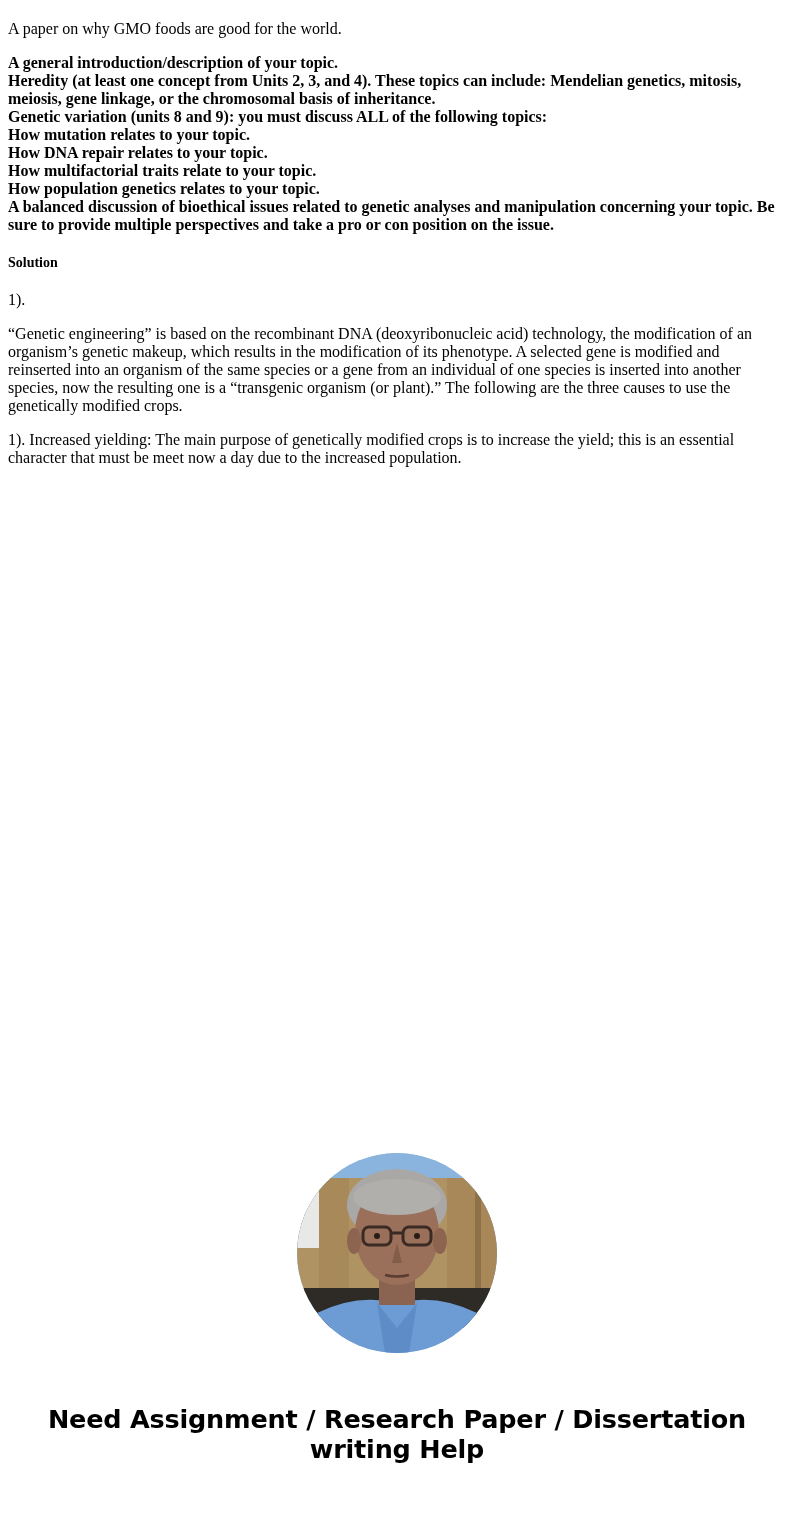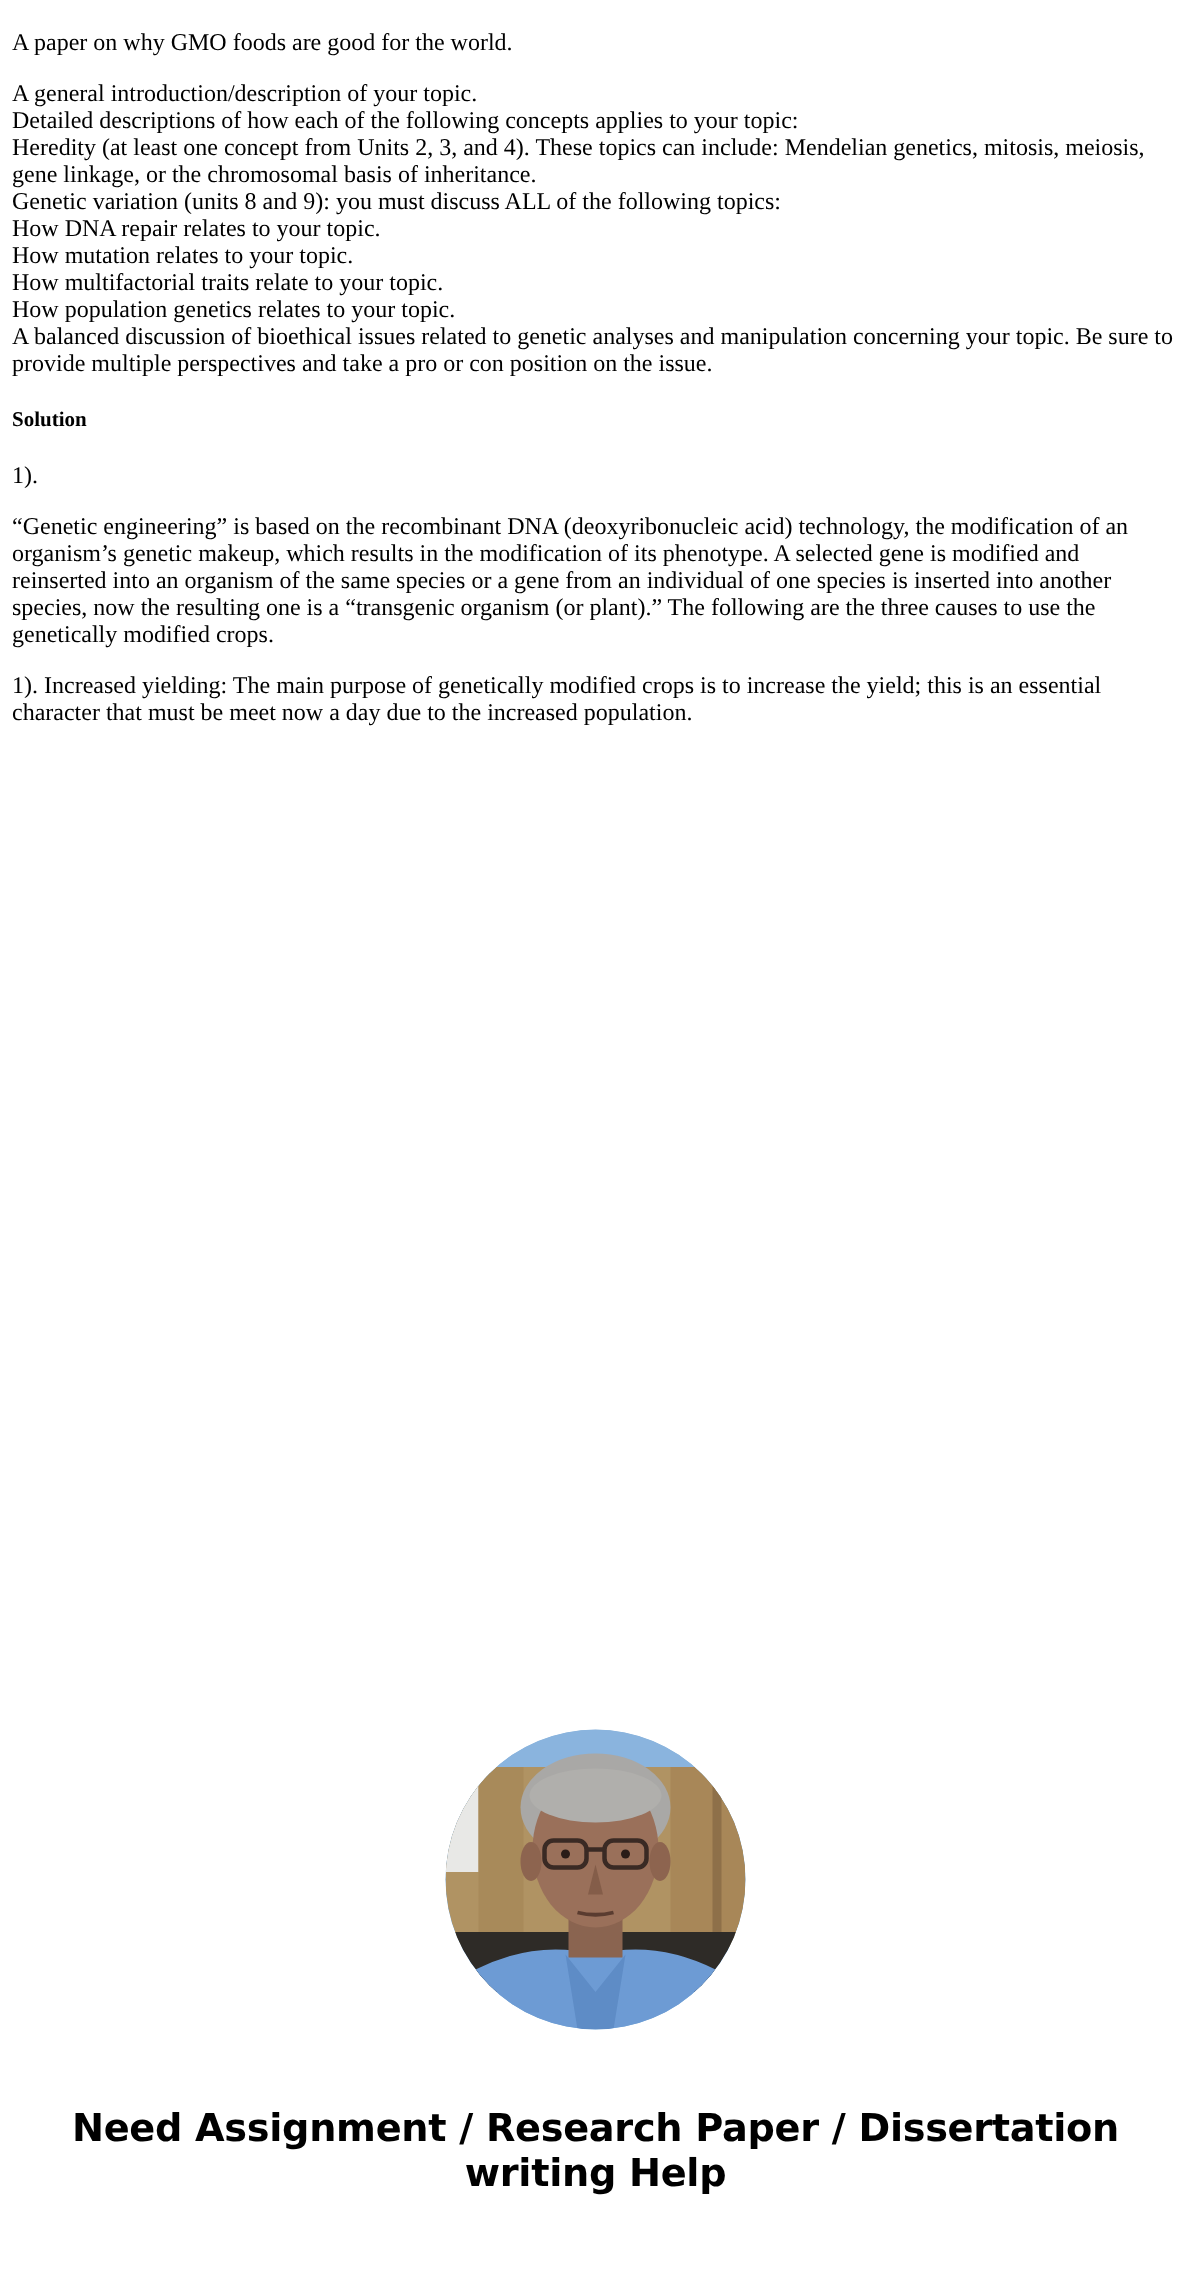--- a/index.html
+++ b/index.html
@@ -9,21 +9,21 @@
       position: relative;
       overflow: hidden;
       font-family: "Liberation Serif", serif;
       font-size: 16px;
       line-height: 18px;
       color: #000000;
     }
     .content { position: absolute; left: 8px; top: 8px; width: 778px; margin-top: 12px; }
     p { margin: 0 0 16px 0; }
     .block { margin: 0 0 16px 0; }
-    .block div { margin: 0; }
+    .block div { margin: 0; font-weight: bold; }
     h3 {
       font-size: 14px;
       font-weight: bold;
       margin: 18px 0 18px 0;
       line-height: 21px;
     }
     .avatar {
       position: absolute;
       left: 297px;
       top: 1153px;
@@ -49,25 +49,24 @@
     .promo div { margin: 0; }
   </style>
 </head>
 <body>
 
 <div class="content">
   <p>A paper on why GMO foods are good for the world.</p>
 
   <div class="block">
     <div>A general introduction/description of your topic.</div>
-    <div>Detailed descriptions of how each of the following concepts applies to your topic:</div>
     <div>Heredity (at least one concept from Units 2, 3, and 4). These topics can include: Mendelian genetics, mitosis, meiosis, gene linkage, or the chromosomal basis of inheritance.</div>
     <div>Genetic variation (units 8 and 9): you must discuss ALL of the following topics:</div>
+    <div>How mutation relates to your topic.</div>
     <div>How DNA repair relates to your topic.</div>
-    <div>How mutation relates to your topic.</div>
     <div>How multifactorial traits relate to your topic.</div>
     <div>How population genetics relates to your topic.</div>
     <div>A balanced discussion of bioethical issues related to genetic analyses and manipulation concerning your topic. Be sure to provide multiple perspectives and take a pro or con position on the issue.</div>
   </div>
 
   <h3>Solution</h3>
 
   <p>1).</p>
   <p>“Genetic engineering” is based on the recombinant DNA (deoxyribonucleic acid) technology, the modification of an organism’s genetic makeup, which results in the modification of its phenotype. A selected gene is modified and reinserted into an organism of the same species or a gene from an individual of one species is inserted into another species, now the resulting one is a “transgenic organism (or plant).” The following are the three causes to use the genetically modified crops.</p>
   <p>1). Increased yielding: The main purpose of genetically modified crops is to increase the yield; this is an essential character that must be meet now a day due to the increased population.</p>

